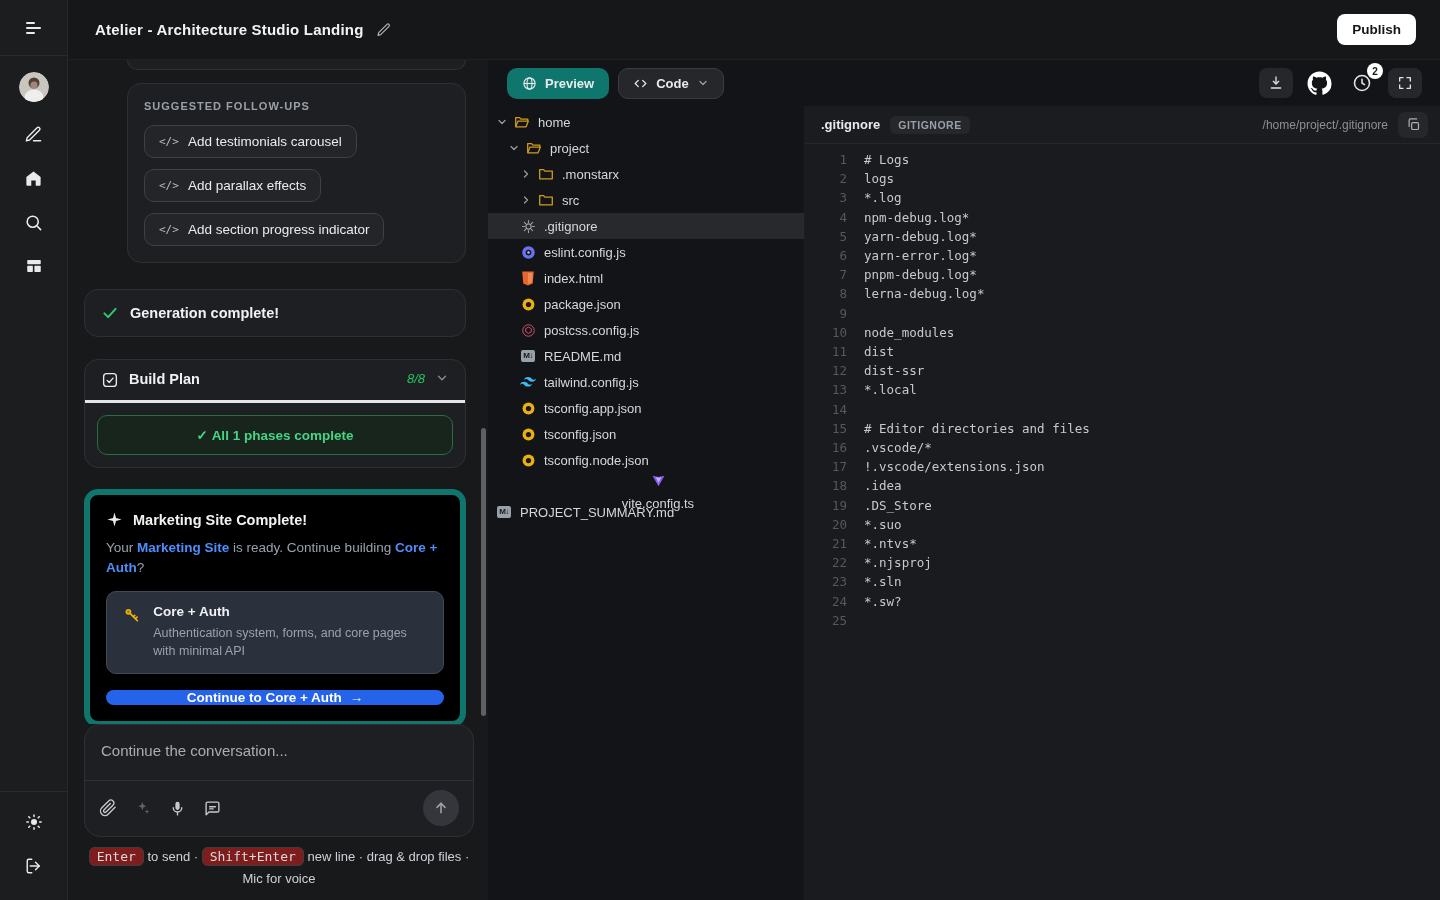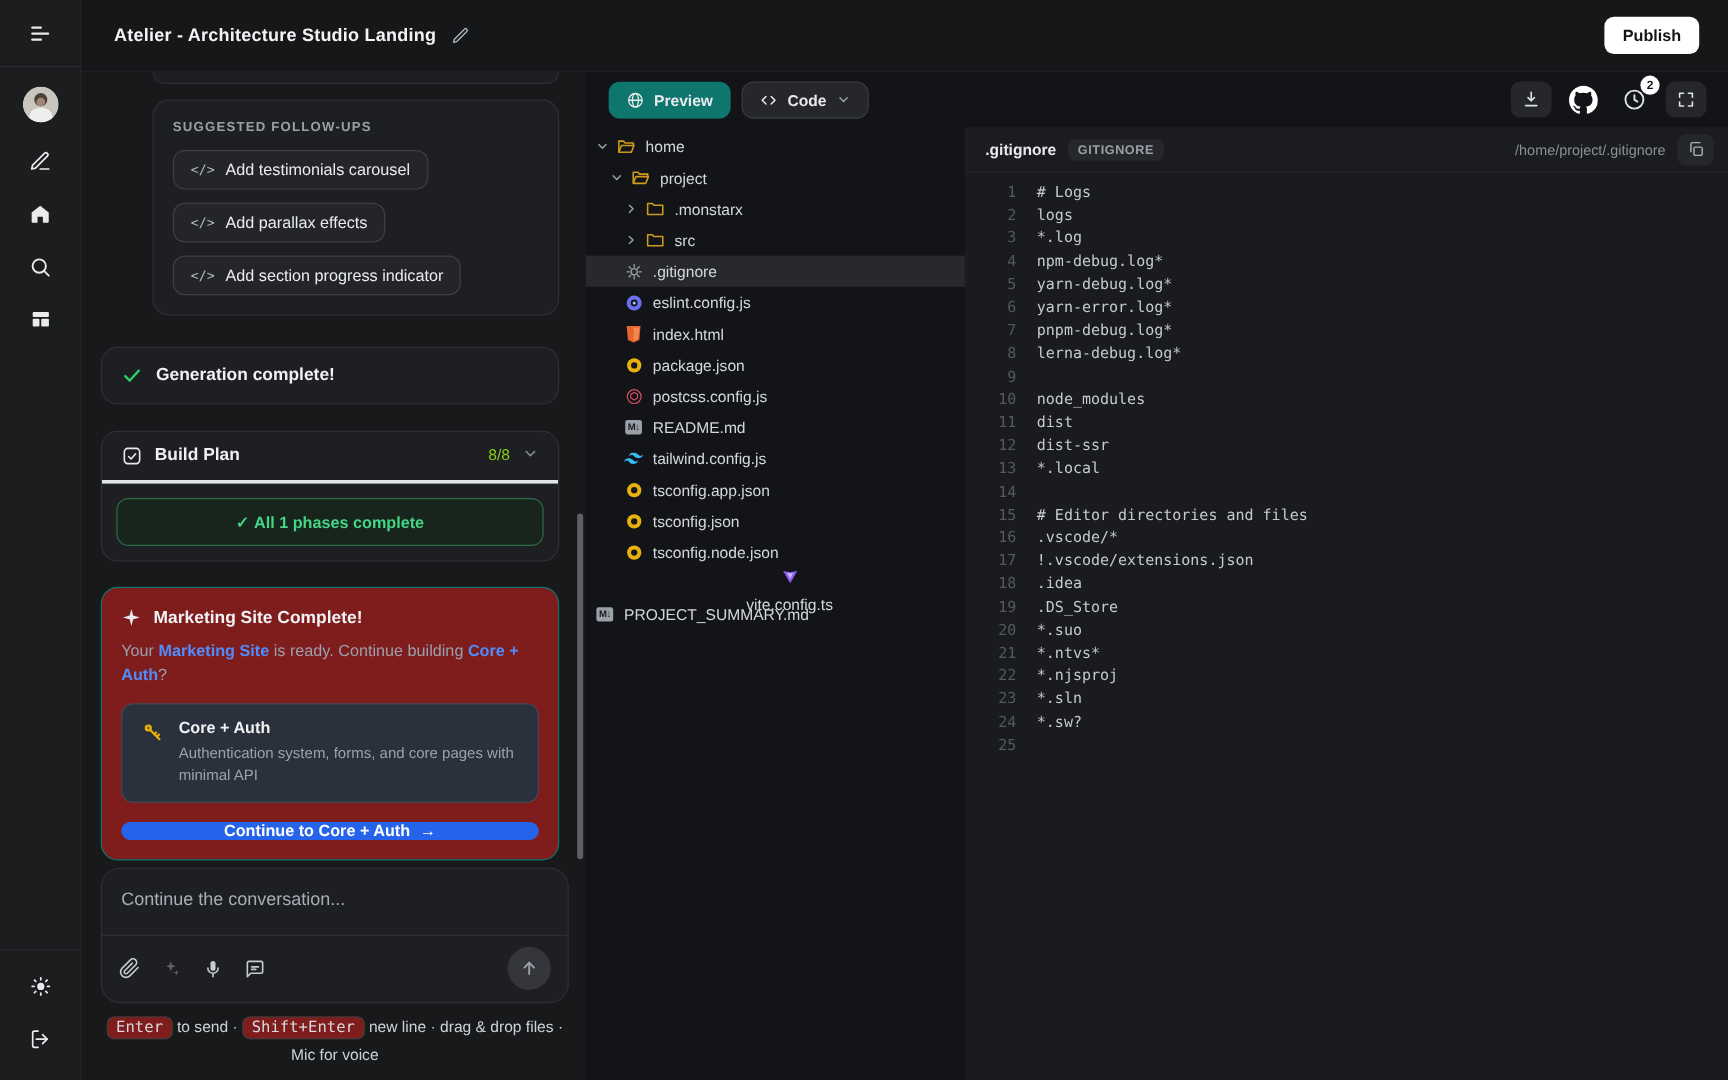--- a/index.html
+++ b/index.html
@@ -43,25 +43,25 @@
   .sug-head { font-size:11px; letter-spacing:1px; color:#9aa0a8; font-weight:600; margin-bottom:13px; }
   .sug-list { display:flex; flex-direction:column; gap:11px; align-items:flex-start; }
   .sug-btn { display:flex; align-items:center; gap:9px; background:#242528; border:1px solid #3e4045;
     color:#e9ebed; font-size:13.5px; border-radius:10px; padding:8px 14px; cursor:pointer; font-family:inherit; }
   .codeglyph { font-family:"DejaVu Sans Mono", monospace; font-size:11px; color:#b7bcc3; }
   .gen-card { margin-top:26px; padding:14px 16px; display:flex; align-items:center; gap:11px; }
   .gen-text { font-size:14.5px; font-weight:600; color:#f0f1f3; }
   .plan-card { margin-top:22px; overflow:hidden; }
   .plan-head { display:flex; align-items:flex-start; gap:10px; padding:11px 16px; cursor:pointer; }
   .plan-title { font-size:14.5px; font-weight:700; color:#f0f1f3; }
-  .plan-count { margin-left:auto; font-size:13px; color:#84cc16; }
+  .plan-count { margin-left:auto; font-size:13px; color:#22c55e;font-style:italic; }
   .plan-progress { height:3px; background:#e2e4e8; }
   .plan-status { margin:12px; border:1px solid #2e6b47; background:#17251d; color:#46d585;
     font-size:13.5px; font-weight:600; border-radius:10px; padding:11px; text-align:center; }
-  .mile-card { margin-top:21px; background:#7f1d1d; border:1px solid #0f766e; border-radius:14px; padding:16px; }
+  .mile-card { margin-top:21px; background:#000000; border:6px solid #0f766e; border-radius:14px; padding:16px; }
   .mile-head { display:flex; align-items:center; gap:10px; margin-bottom:10px; }
   .mile-title { font-size:14.5px; font-weight:700; color:#f2f3f5; }
   .mile-body { font-size:13.5px; color:#99a1ae; line-height:1.5; margin-bottom:12px; }
   .mile-link { color:#4f8dfc; font-weight:600; }
   .next-card { background:#2a303c; border:1px solid #424a59; border-radius:10px; padding:12px 16px;
     display:flex; gap:13px; cursor:pointer; }
   .next-title { font-size:13.5px; font-weight:700; color:#f0f1f3; margin-bottom:5px; }
   .next-desc { font-size:12.5px; color:#9aa2af; line-height:1.5; }
   .cta-btn { margin-top:16px; width:100%; background:#2563eb; color:#fff; border:none; border-radius:10px;
     font-size:13.5px; font-weight:700; padding:0; cursor:pointer; display:flex; align-items:center;

